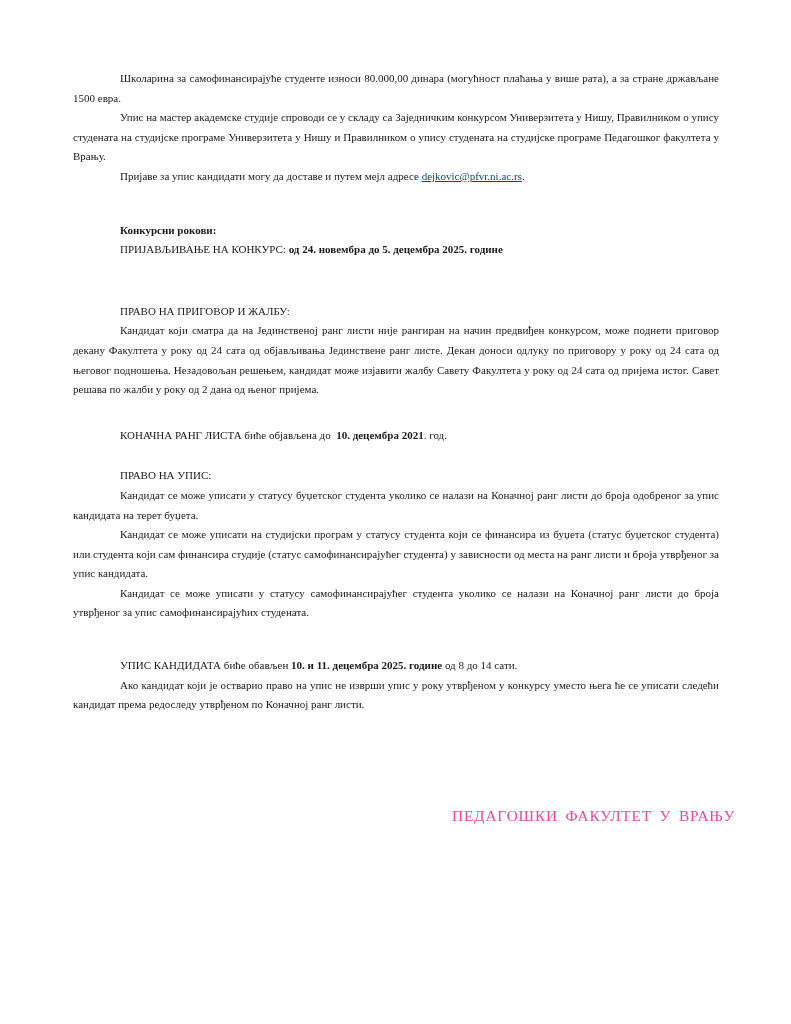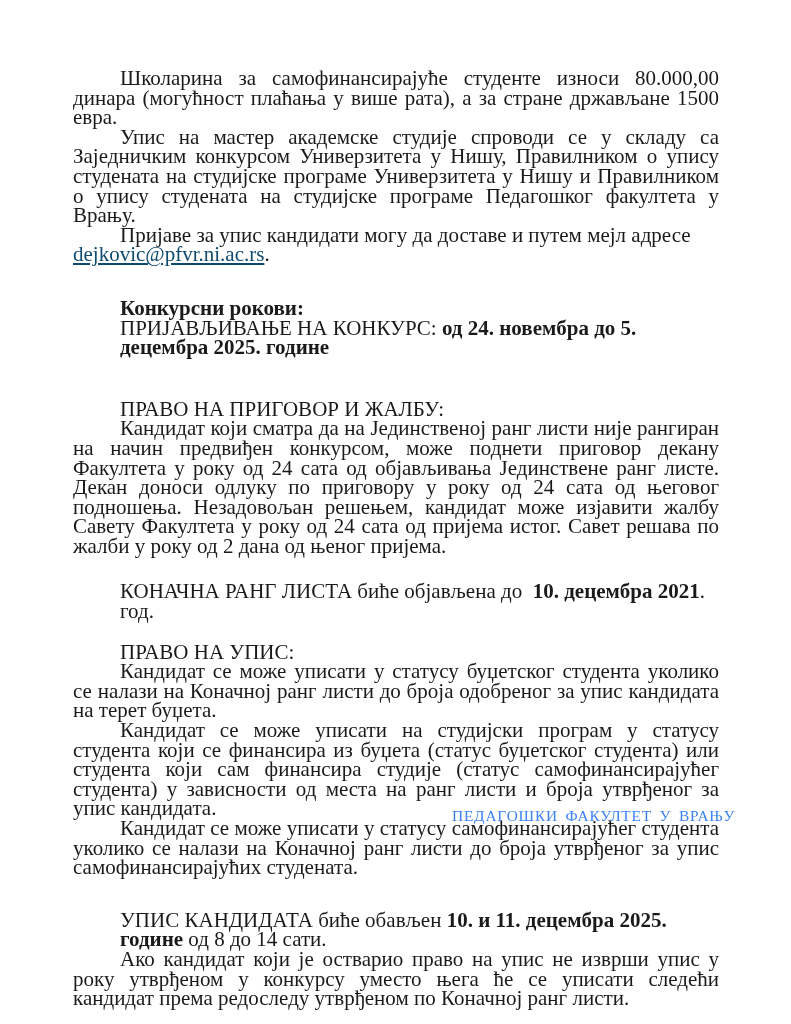--- a/index.html
+++ b/index.html
@@ -1,31 +1,31 @@
 <!DOCTYPE html>
 <html><head>
 <meta charset="utf-8">
 <style>
   html, body { margin: 0; padding: 0; background: #ffffff; }
   body { width: 791px; height: 1024px; position: relative; overflow: hidden; }
   .page {
     position: absolute; left: 73px; top: 69px; width: 646px;
-    font-family: "Liberation Serif", serif; font-size: 21px; line-height: 19.6px; color: #1a1a1a;
+    font-family: "Liberation Serif", serif; font-size: 11px; line-height: 19.6px; color: #1a1a1a;
   }
   p { margin: 0; }
   .j { text-align: justify; text-align-last: left; }
   .ind { text-indent: 47px; }
   .hind { padding-left: 47px; }
   b { font-weight: bold; }
   .gap1 { height: 34px; }
   .gap2 { height: 21px; }
   .gap3 { height: 26px; }
   .gap4 { height: 33px; }
   a.link { color: #0c4a6e; text-decoration: underline; }
-  .signature { position: absolute; left: 452px; top: 807px; font-family: "Liberation Serif", serif; font-size: 15.4px; letter-spacing: 0.8px; word-spacing: 3px; color: #3b82f6; }
+  .signature { position: absolute; left: 452px; top: 807px; font-family: "Liberation Serif", serif; font-size: 15.4px; letter-spacing: 0.8px; word-spacing: 3px; color: #ec4899; }
 </style>
 </head>
 <body>
 
 <div class="page">
   <p class="j ind">Школарина за самофинансирајуће студенте износи 80.000,00 динара (могућност плаћања у више рата), а за стране држављане 1500 евра.</p>
   <p class="j ind">Упис на мастер академске студије спроводи се у складу са Заједничким конкурсом Универзитета у Нишу, Правилником о упису студената на студијске програме Универзитета у Нишу и Правилником о упису студената на студијске програме Педагошког факултета у Врању.</p>
   <p class="ind"><span>Пријаве за упис кандидати могу да доставе и путем мејл адресе </span><a class="link" href="#">dejkovic@pfvr.ni.ac.rs</a><span>.</span></p>
 
   <div class="gap1"></div>

